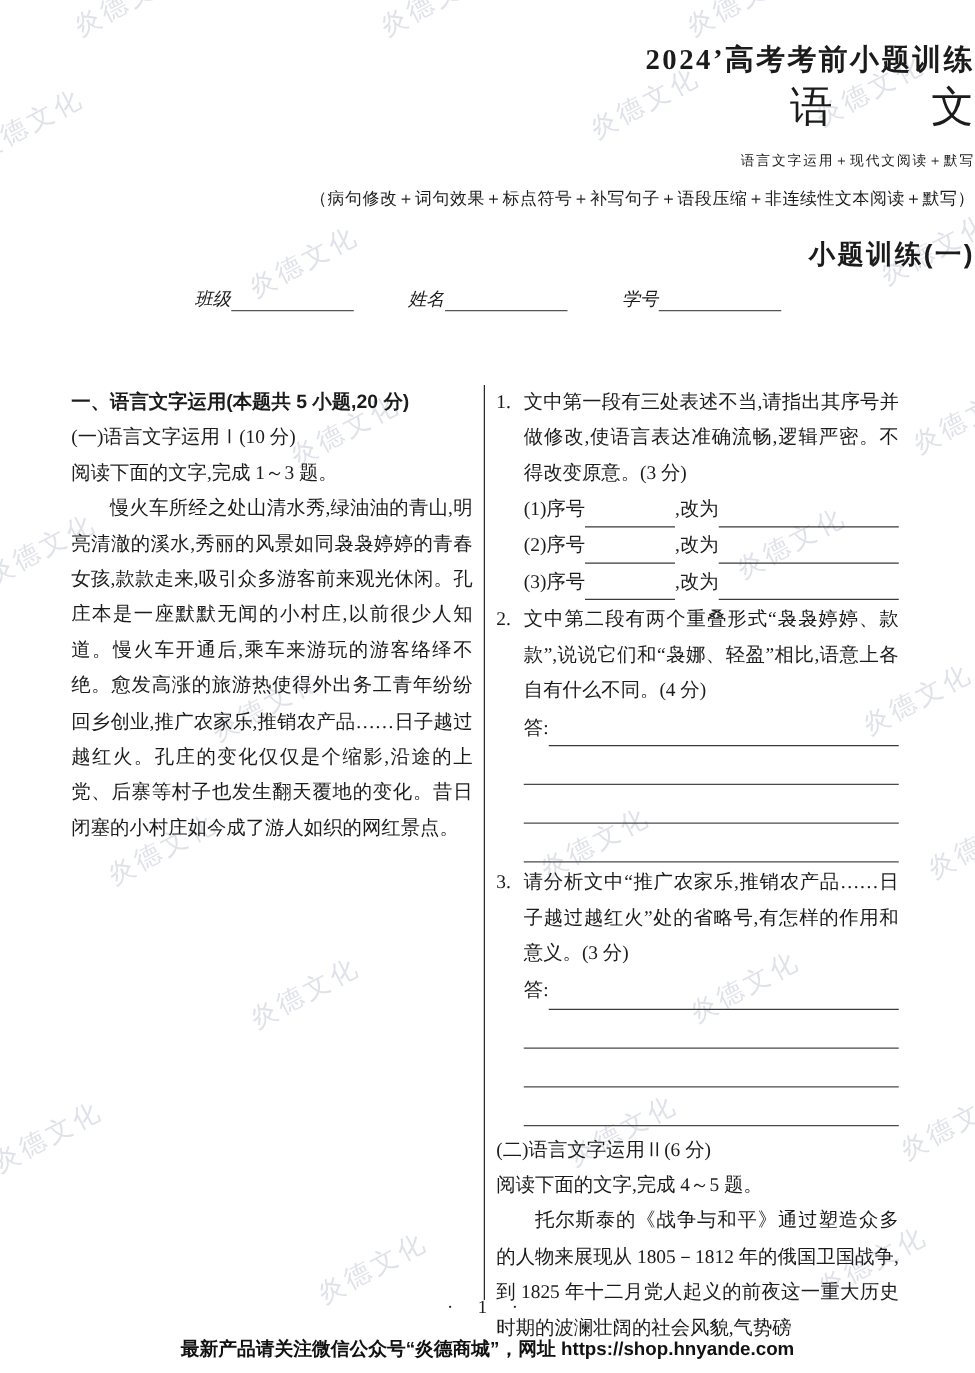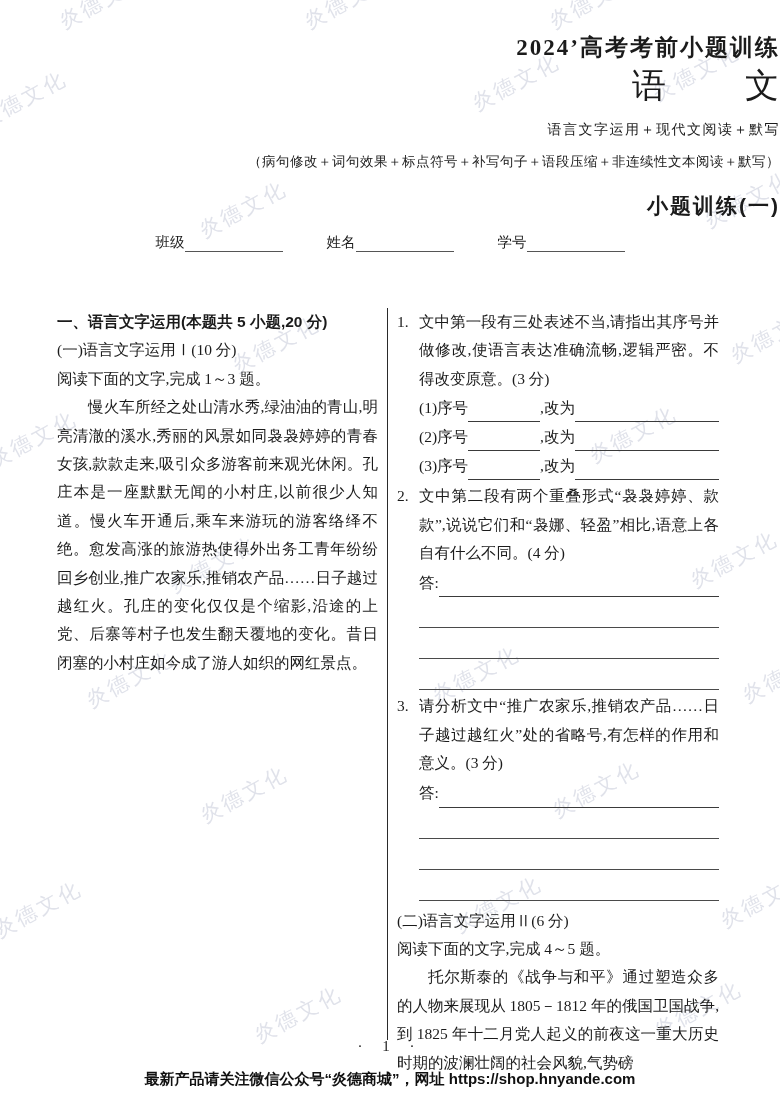--- a/index.html
+++ b/index.html
@@ -25,26 +25,26 @@
     font-family:"Liberation Serif", serif;
   }
 
   .content{position:relative;z-index:1;}
 
   
   .header{text-align:right;padding-top:32px;}
   .series-title{font-size:23px;font-weight:bold;letter-spacing:2px;font-family:"Liberation Serif", serif;}
   .subject{font-size:34px;font-weight:normal;letter-spacing:1px;}
   .subject .gap{display:inline-block;width:78px;}
-  .subtitle{margin-top:12px;font-size:14px;letter-spacing:1.5px;}
+  .subtitle{margin-top:12px;font-size:11px;letter-spacing:1.5px;}
   .subtitle-detail{margin-top:14px;font-size:13.5px;letter-spacing:0.5px;}
   .paper-title{margin-top:21px;font-size:21px;font-weight:bold;letter-spacing:2px;font-family:"Liberation Sans", sans-serif;}
   .meta{margin-top:15px;font-size:14.5px;letter-spacing:1px;}
   .fields{margin-top:13px;display:flex;justify-content:center;gap:44px;font-size:14.5px;}
-  .field{display:flex;align-items:flex-end;}
+  .field{display:flex;align-items:flex-end;font-style:italic;}
   .field .blank{display:inline-block;width:98px;border-bottom:1px solid #555;height:17px;}
 
   
   .columns{
     position:absolute;top:308px;left:0;width:740px;
     display:flex;
     padding-left:57px;
     box-sizing:border-box;
   }
   .col{font-size:15.5px;line-height:28.4px;text-align:justify;}

